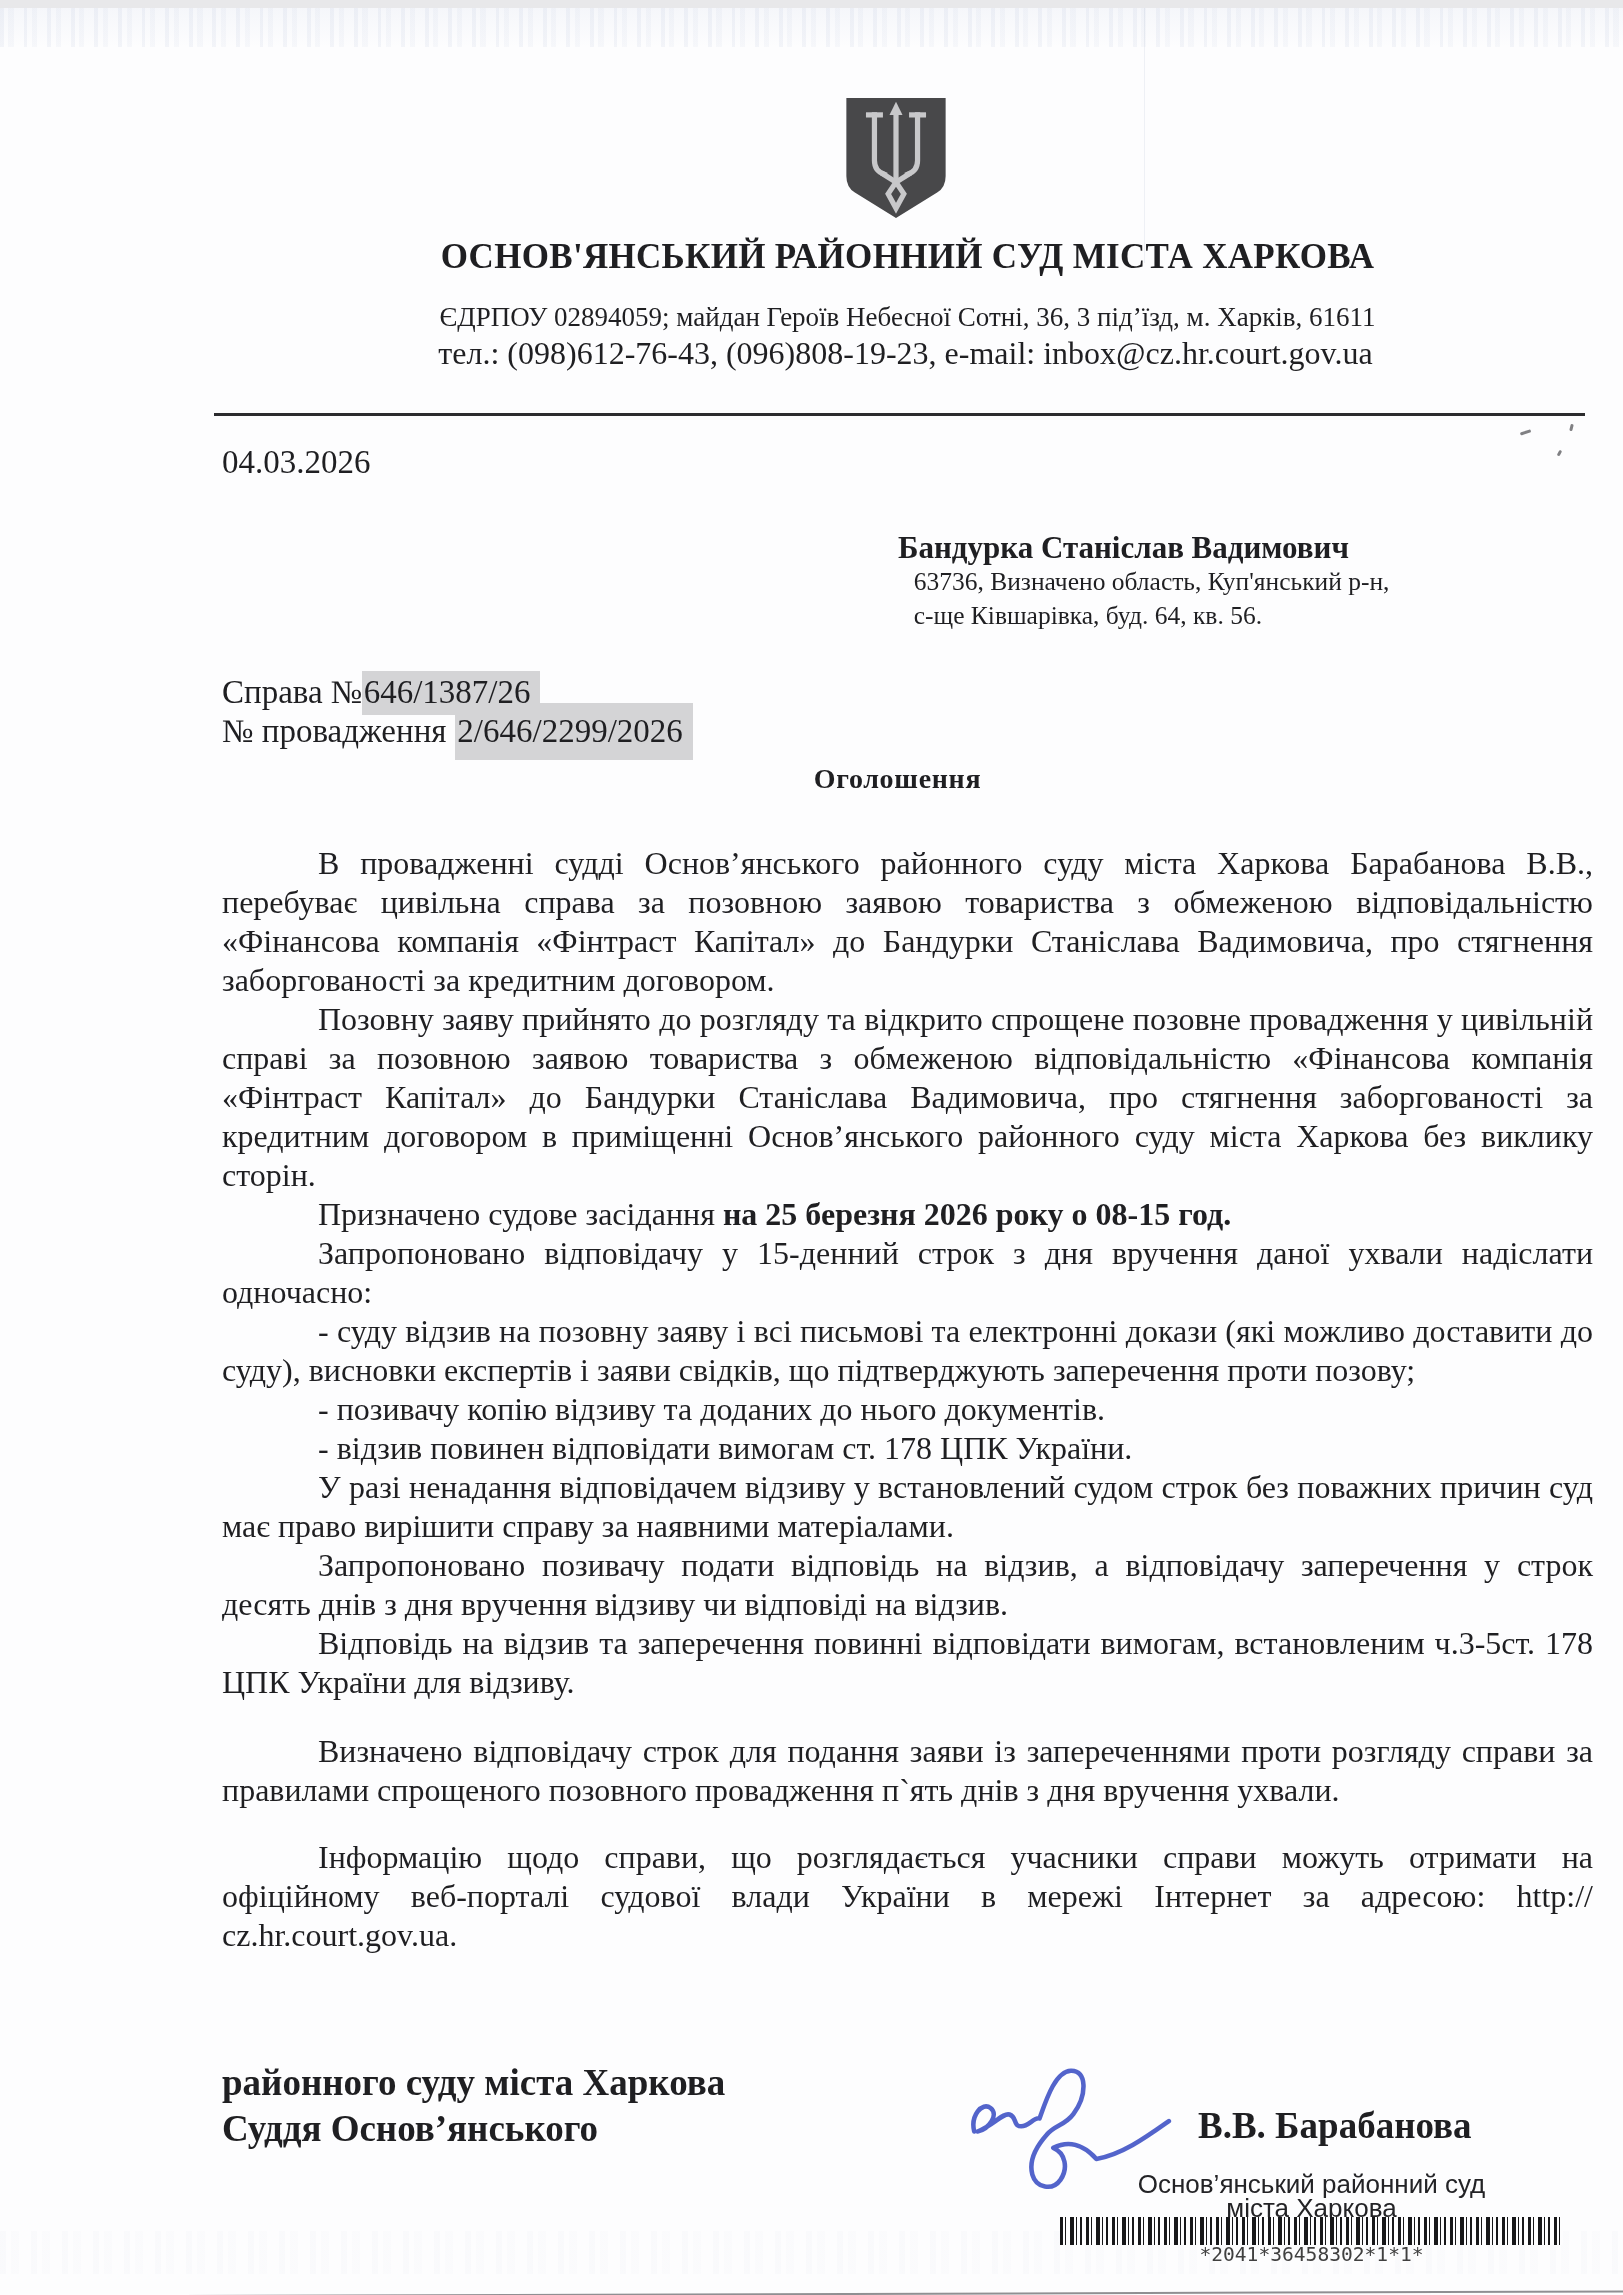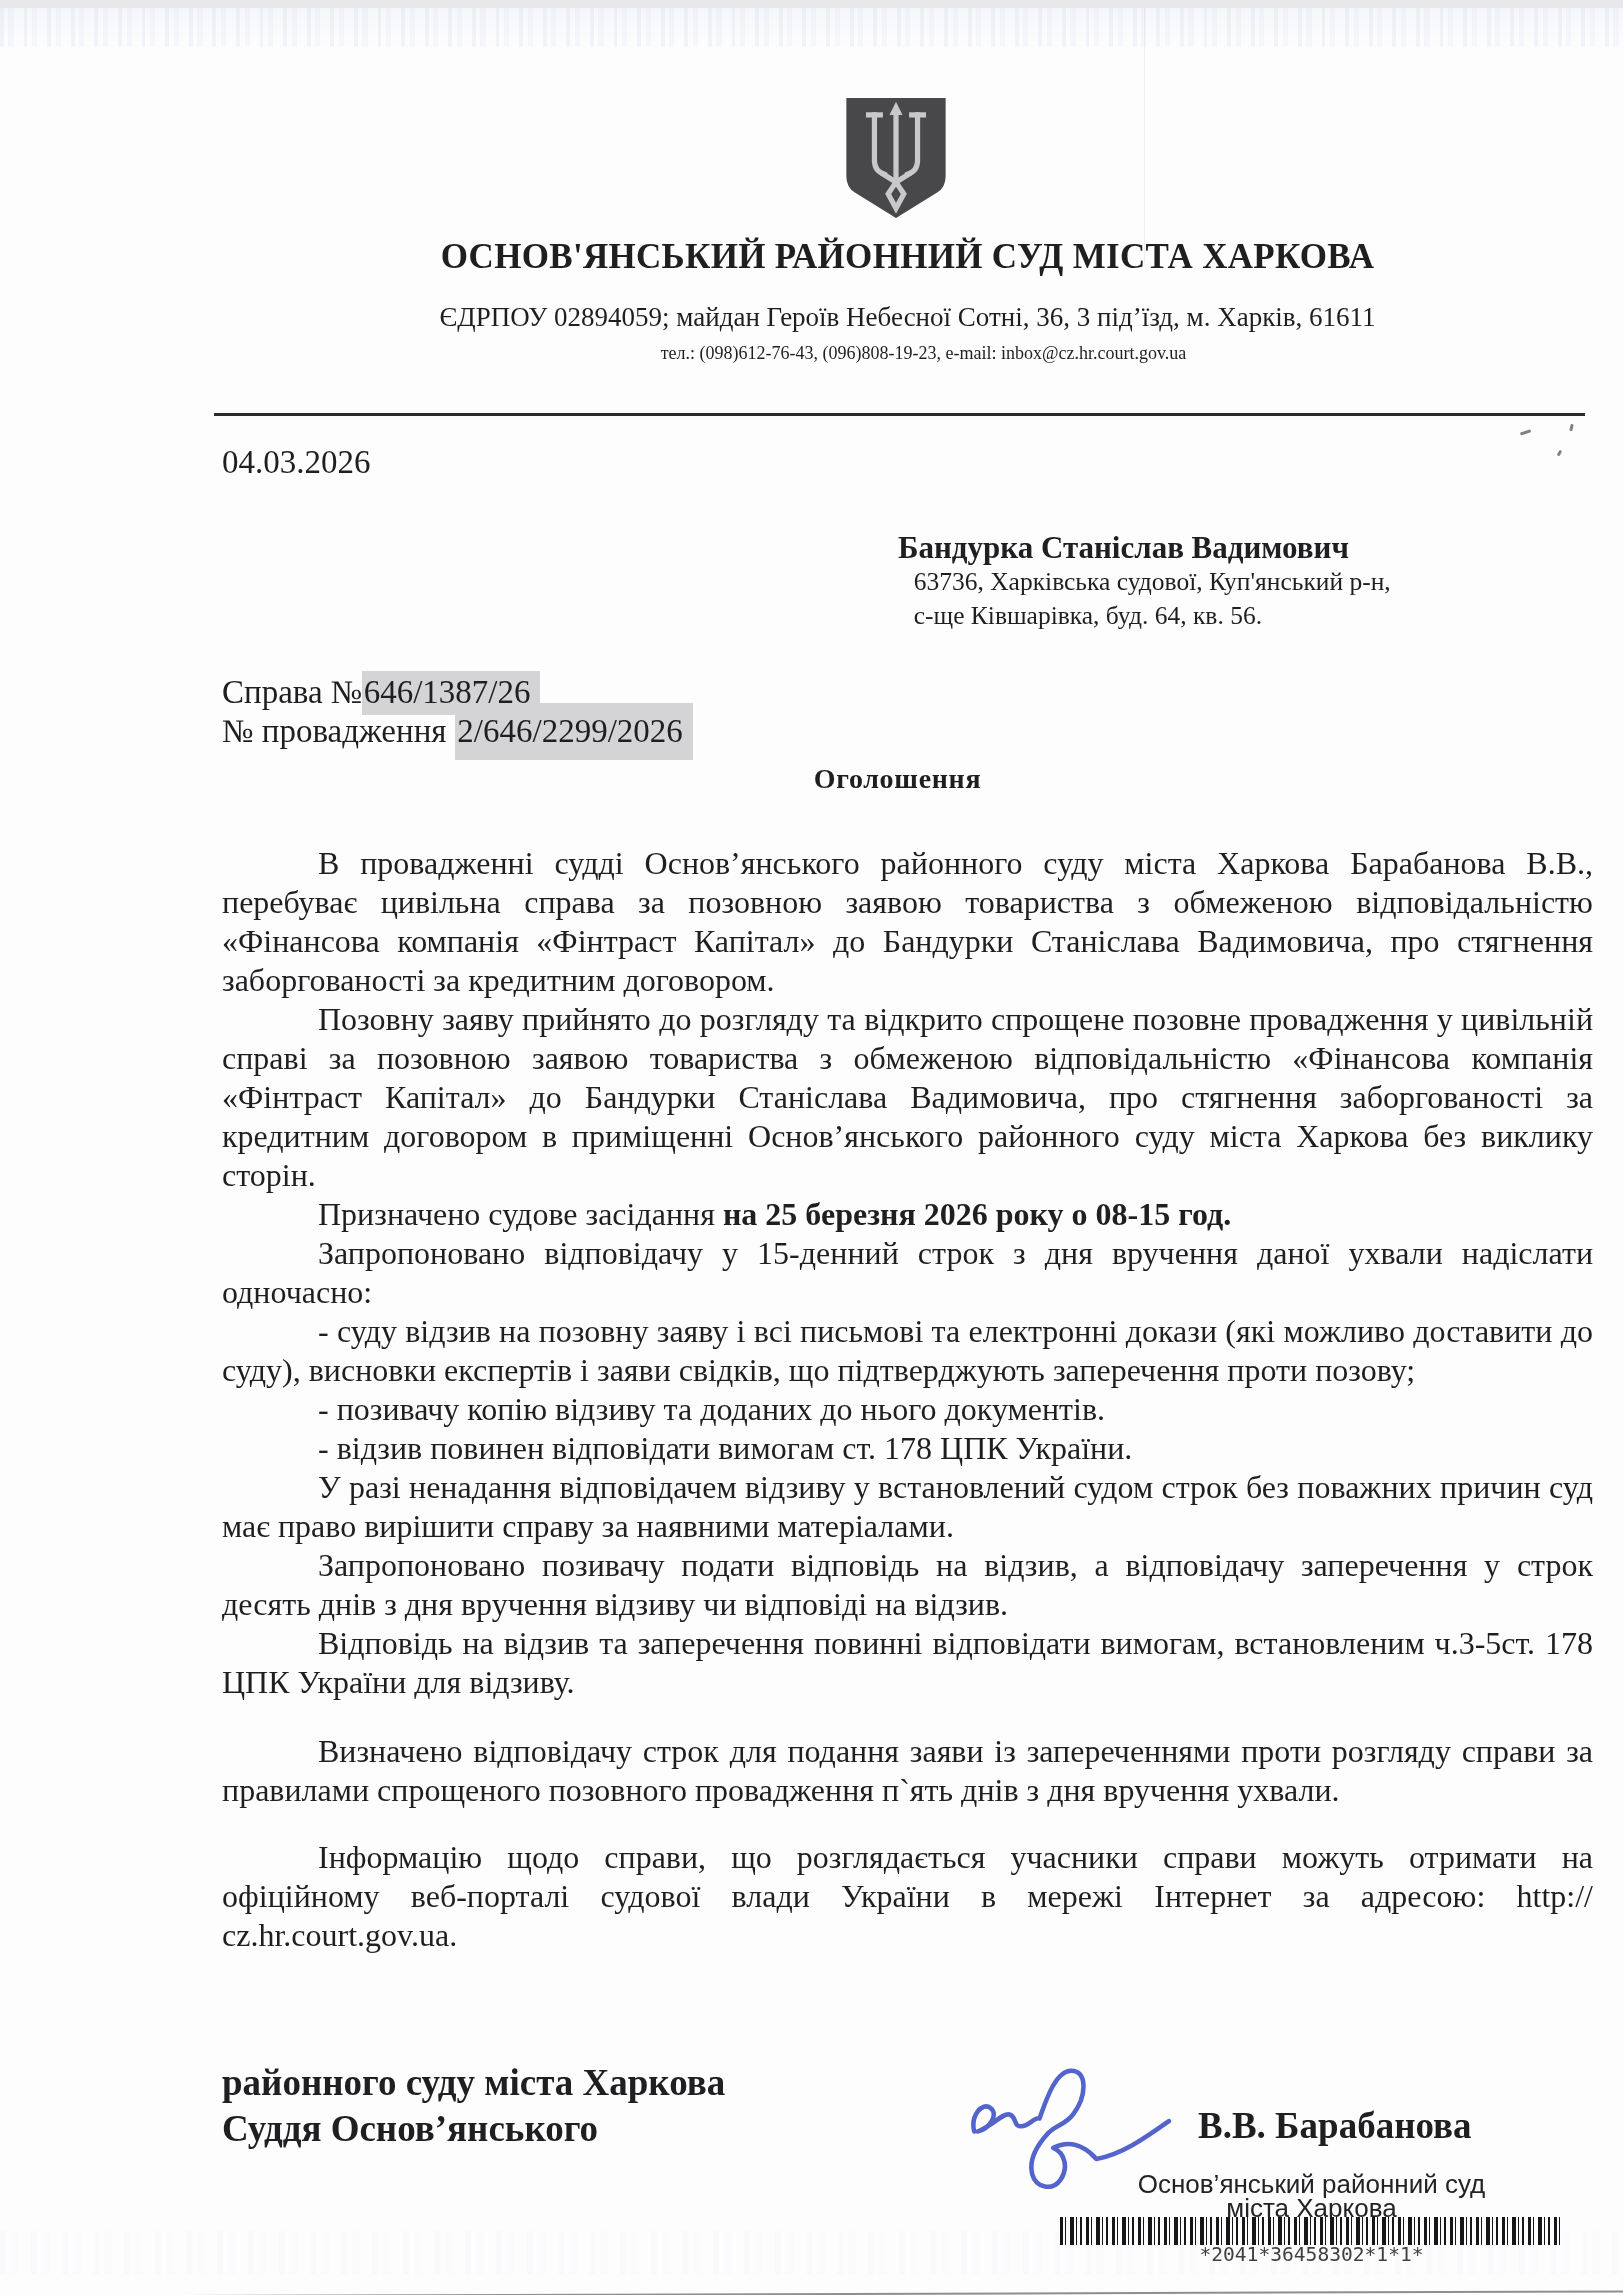--- a/index.html
+++ b/index.html
@@ -42,22 +42,22 @@
   .court-name{
     position:absolute;left:222px;top:230px;width:1371px;
     font-size:35px;font-weight:bold;line-height:38px;text-align:center;
     letter-spacing:0.3px;white-space:nowrap;
   }
   .addr-line1{
     position:absolute;left:222px;top:293px;width:1371px;
     font-size:27px;line-height:33px;text-align:center;white-space:nowrap;
   }
   .addr-line2{
-    position:absolute;left:238px;top:329px;width:1371px;
-    font-size:18px;line-height:33px;text-align:center;white-space:nowrap;
+    position:absolute;left:220px;top:329px;width:1371px;
+    font-size:32px;line-height:33px;text-align:center;white-space:nowrap;
   }
   .divider{
     position:absolute;left:214px;top:405px;width:1371px;height:3.3px;
     background:#2b2b2e;
   }
   
   .doc-date{position:absolute;left:222px;top:437px;font-size:33px;line-height:34px;}
   .recipient{position:absolute;left:898px;top:522px;width:641px;}
   .recipient-name{font-size:31px;font-weight:bold;line-height:35px;white-space:nowrap;}
   .recipient-addr{font-size:25.5px;line-height:34px;padding-left:15.7px;white-space:nowrap;}
@@ -136,21 +136,21 @@
 
   <div class="court-name">ОСНОВ'ЯНСЬКИЙ РАЙОННИЙ СУД МІСТА ХАРКОВА</div>
   <div class="addr-line1">ЄДРПОУ 02894059; майдан Героїв Небесної Сотні, 36, 3 під’їзд, м. Харків, 61611</div>
   <div class="addr-line2">тел.: (098)612-76-43, (096)808-19-23, e-mail: inbox@cz.hr.court.gov.ua</div>
   <div class="divider"></div>
 
   <div class="doc-date">04.03.2026</div>
 
   <div class="recipient">
     <div class="recipient-name">Бандурка Станіслав Вадимович</div>
-    <div class="recipient-addr">63736, Харківська судової, Куп'янський р-н,</div>
+    <div class="recipient-addr">63736, Визначено область, Куп'янський р-н,</div>
     <div class="recipient-addr">с-ще Ківшарівка, буд. 64, кв. 56.</div>
   </div>
 
   <div class="case-block">
     <div class="case-row">
       <span>Справа №</span><span class="hl">646/1387/26</span>
     </div>
     <div class="case-row">
       <span>№ провадження </span><span class="hl-tall">2/646/2299/2026</span>
     </div>

